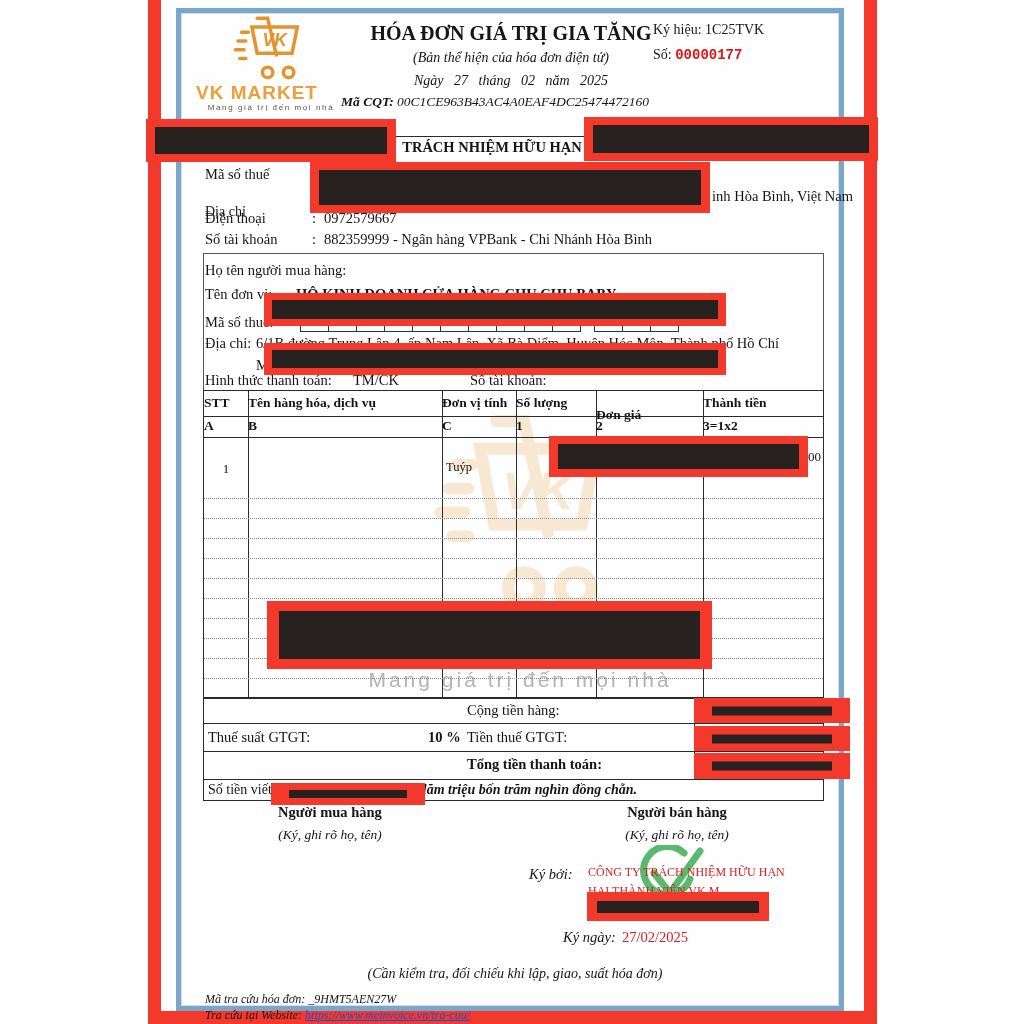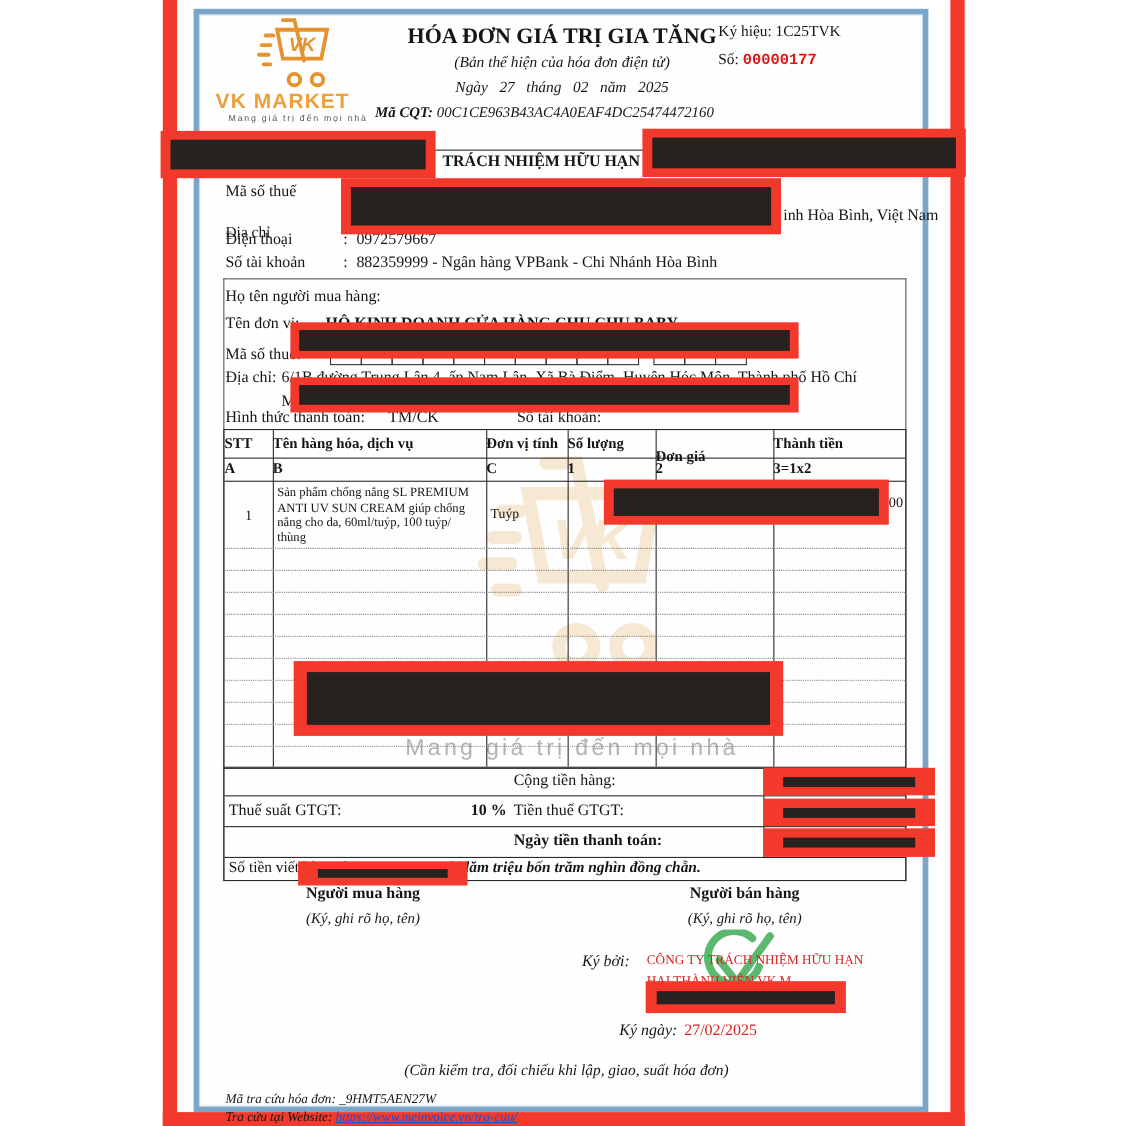--- a/index.html
+++ b/index.html
@@ -174,36 +174,35 @@
     <div class="thead" style="left:499px; width:121px; top:4px;">Thành tiền</div>
 
     <div class="tsub" style="left:0; width:44px; top:27px;">A</div>
     <div class="tsub" style="left:44px; width:194px; top:27px;">B</div>
     <div class="tsub" style="left:238px; width:74px; top:27px;">C</div>
     <div class="tsub" style="left:312px; width:80px; top:27px;">1</div>
     <div class="tsub" style="left:392px; width:107px; top:27px;">2</div>
     <div class="tsub" style="left:499px; width:121px; top:27px;">3=1x2</div>
 
     <div class="txt ctr" style="left:0; width:44px; top:70px; font-size:13px;">1</div>
-    <div class="txt wrap" style="left:48px; top:51px; width:182px; font-size:11.5px; line-height:13.5px;">Sản phẩm chống nắng SL PREMIUM ANTI UV SUN CREAM giúp chống nắng cho da, 60ml/tuýp, 100 tuýp/ thùng</div>
     <div class="txt" style="left:242px; top:69px; font-size:12.5px;">Tuýp</div>
     <div class="txt rt" style="left:499px; width:118px; top:58px; font-size:13px;">00</div>
   </div>
 
   <div id="totalsbox">
     <div class="th" style="top:24px;"></div>
     <div class="th" style="top:52px;"></div>
     <div class="th" style="top:80px;"></div>
     <div class="tv" style="left:490px; top:0; height:80px; bottom:auto;"></div>
 
     <div class="txt" style="left:263px; top:3px; font-size:14.5px;">Cộng tiền hàng:</div>
     <div class="txt" style="left:4px; top:30px; font-size:14.5px;">Thuế suất GTGT:</div>
     <div class="txt b" style="left:224px; top:30px; font-size:14.5px;">10 %</div>
     <div class="txt" style="left:263px; top:30px; font-size:14.5px;">Tiền thuế GTGT:</div>
-    <div class="txt b" style="left:263px; top:57px; font-size:14.5px;">Ngày tiền thanh toán:</div>
+    <div class="txt b" style="left:263px; top:57px; font-size:14.5px;">Tổng tiền thanh toán:</div>
     <div class="txt" style="left:4px; top:83px; font-size:14px;">Số tiền viết bằng chữ:</div>
     <div class="txt b i" style="left:183px; top:83px; font-size:14px;">Mười lăm triệu bốn trăm nghìn đồng chẵn.</div>
   </div>
 
   <div class="txt b ctr" style="left:240px; top:804px; width:180px; font-size:14.5px;">Người mua hàng</div>
   <div class="txt i ctr" style="left:240px; top:827px; width:180px; font-size:13.5px;">(Ký, ghi rõ họ, tên)</div>
   <div class="txt b ctr" style="left:587px; top:804px; width:180px; font-size:14.5px;">Người bán hàng</div>
   <div class="txt i ctr" style="left:587px; top:827px; width:180px; font-size:13.5px;">(Ký, ghi rõ họ, tên)</div>
 
   <svg class="abs" style="left:626px; top:845px; z-index:4; opacity:0.85;" width="80" height="62" viewBox="0 0 80 62">

